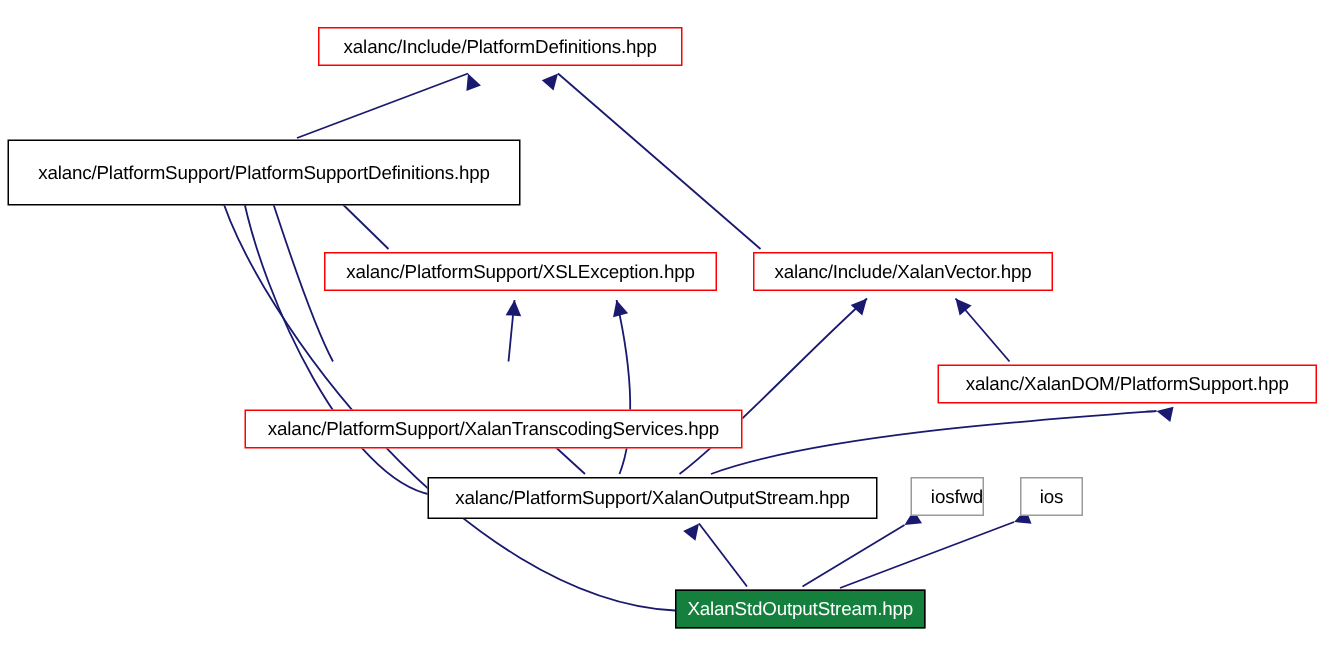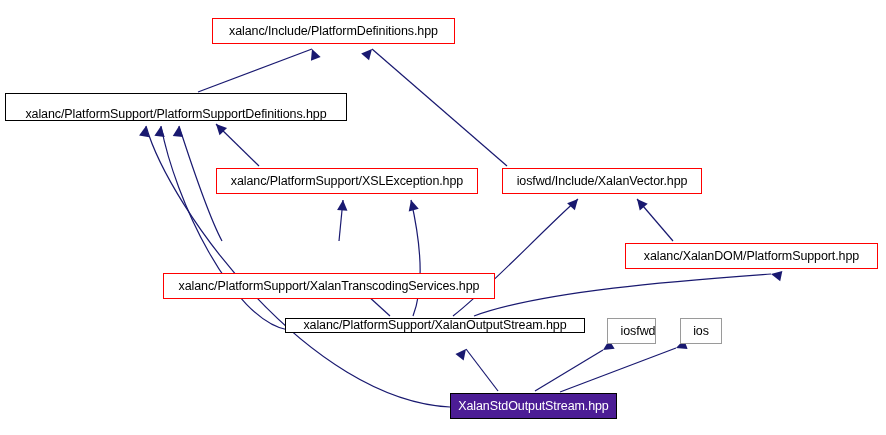--- a/index.html
+++ b/index.html
@@ -42,21 +42,21 @@
   .graph-node.red {
     border-color: #ff0000;
   }
   .graph-node.black {
     border-color: #000000;
   }
   .graph-node.gray {
     border-color: #9a9a9a;
   }
   .graph-node.root {
-    background: #4c1d95;
+    background: #15803d;
     color: #ffffff;
     border-color: #000000;
   }
   .node-label {
     display: block;
     padding: 0 6px;
   }
 </style>
 </head>
 <body>
@@ -97,36 +97,36 @@
         <polygon points="0,0 -5.2,10.5 5.2,10.5" fill="#191970" transform="translate(466,349) rotate(38)"></polygon>
         <polygon points="0,0 -5.2,10.5 5.2,10.5" fill="#191970" transform="translate(603,350) rotate(-122)"></polygon>
         <polygon points="0,0 -5.2,10.5 5.2,10.5" fill="#191970" transform="translate(676,348) rotate(-111)"></polygon>
       </g>
   </svg>
 
   <div id="node-layer">
       <div class="graph-node red" style="left: 212px; top: 18px; width: 243px; height: 26px; text-align: center;">
         <span class="node-label">xalanc/Include/PlatformDefinitions.hpp</span>
       </div>
-      <div class="graph-node black" style="left: 5px; top: 93px; width: 342px; height: 28px; align-items: flex-end;">
+      <div class="graph-node black" style="left: 5px; top: 93px; width: 342px; height: 44px;">
         <span class="node-label">xalanc/PlatformSupport/PlatformSupportDefinitions.hpp</span>
       </div>
       <div class="graph-node red" style="left: 216px; top: 168px; width: 262px; height: 26px;">
         <span class="node-label">xalanc/PlatformSupport/XSLException.hpp</span>
       </div>
       <div class="graph-node red" style="left: 502px; top: 168px; width: 200px; height: 26px;">
-        <span class="node-label">iosfwd/Include/XalanVector.hpp</span>
+        <span class="node-label">xalanc/Include/XalanVector.hpp</span>
       </div>
       <div class="graph-node red" style="left: 163px; top: 243px; width: 332px; height: 26px; margin-top: 30px;">
         <span class="node-label">xalanc/PlatformSupport/XalanTranscodingServices.hpp</span>
       </div>
       <div class="graph-node red" style="left: 625px; top: 243px; width: 253px; height: 26px;">
         <span class="node-label">xalanc/XalanDOM/PlatformSupport.hpp</span>
       </div>
-      <div class="graph-node black" style="left: 285px; top: 318px; width: 300px; height: 15px;">
+      <div class="graph-node black" style="left: 285px; top: 318px; width: 300px; height: 28px;">
         <span class="node-label">xalanc/PlatformSupport/XalanOutputStream.hpp</span>
       </div>
       <div class="graph-node gray" style="left: 607px; top: 318px; width: 49px; height: 26px; padding-left: 13px;">
         <span class="node-label">iosfwd</span>
       </div>
       <div class="graph-node gray" style="left: 680px; top: 318px; width: 42px; height: 26px;">
         <span class="node-label">ios</span>
       </div>
       <div class="graph-node root" style="left: 450px; top: 393px; width: 167px; height: 26px;">
         <span class="node-label">XalanStdOutputStream.hpp</span>

